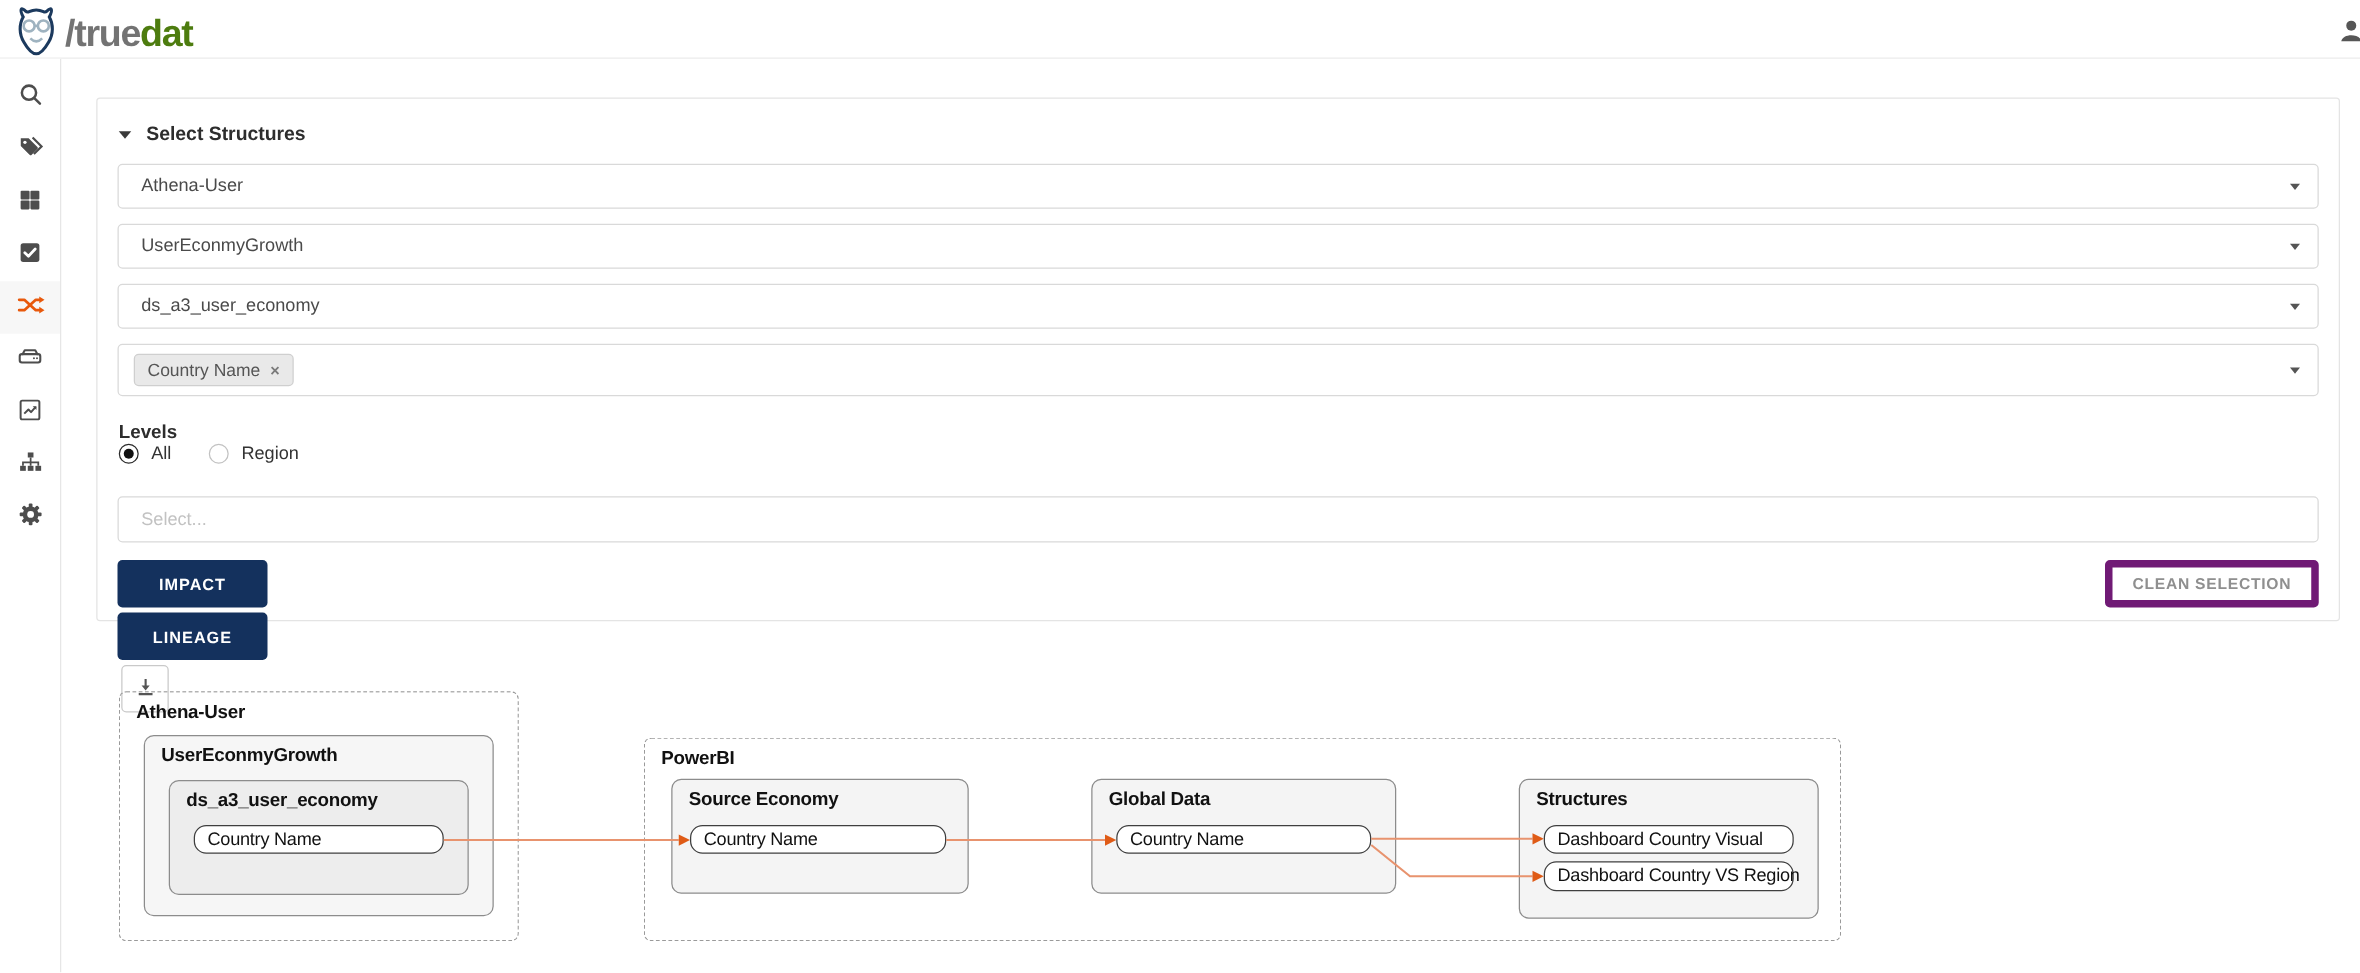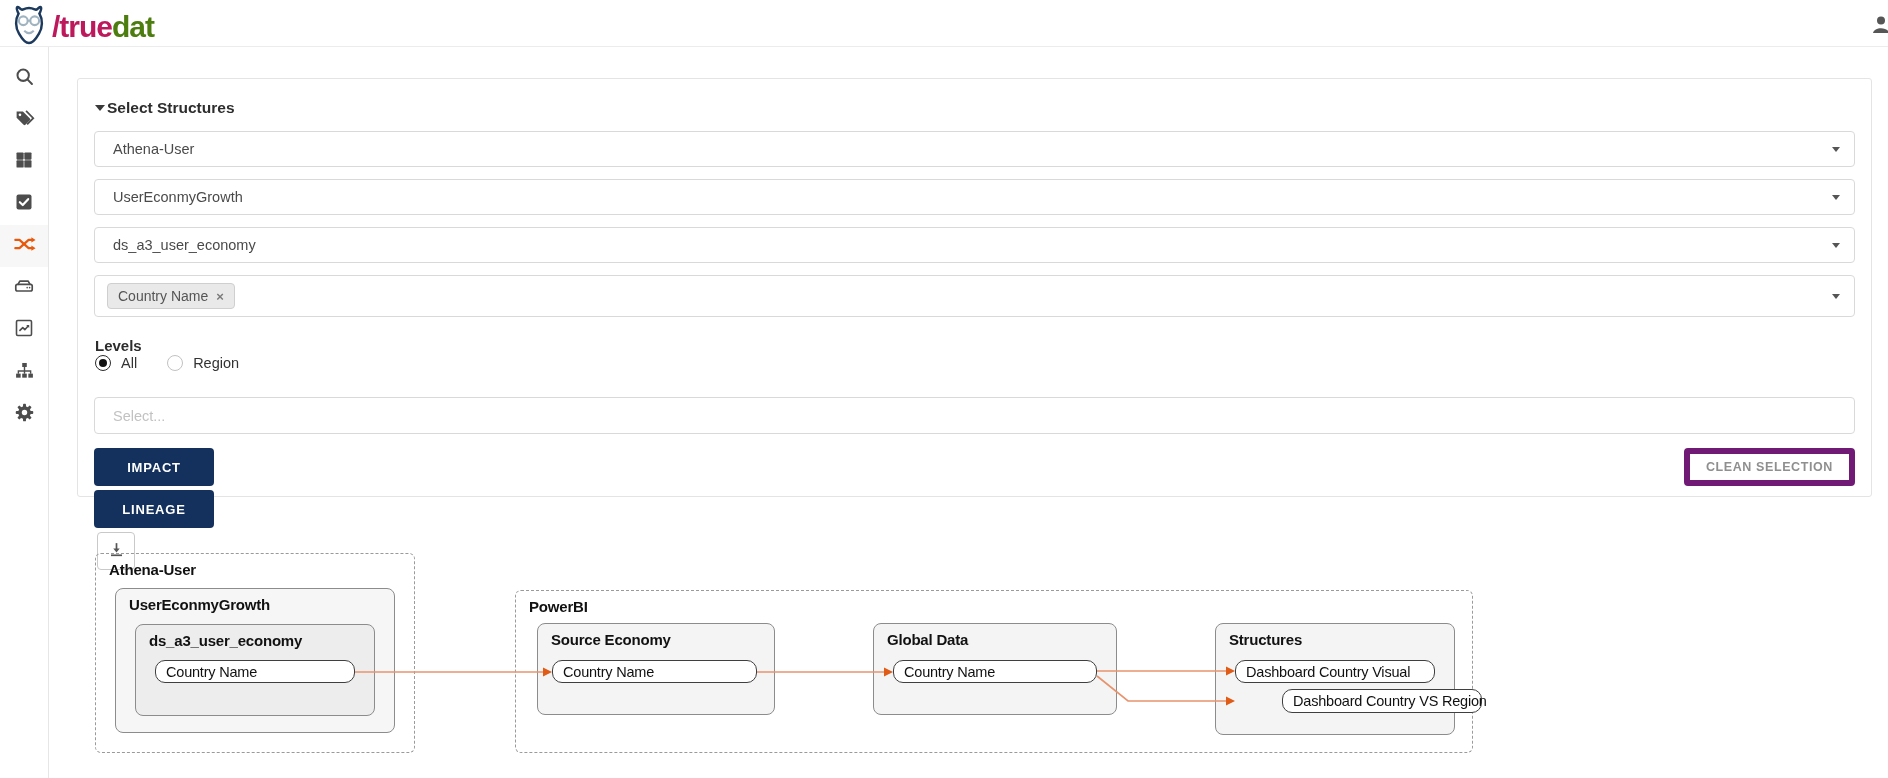--- a/index.html
+++ b/index.html
@@ -11,40 +11,40 @@
     overflow:hidden;
     color:#333;
   }
   
   .header {
     position:absolute; left:0; top:0; width:1888px; height:47px;
     background:#fff; border-bottom:1px solid #ececec;
   }
   .logo { position:absolute; left:10px; top:4px; display:flex; align-items:center; }
   .logo-text { font-weight:bold; font-size:30px; letter-spacing:-1px; margin-left:4px; }
-  .logo-true { color:#be185d; }
+  .logo-true { color:#737373; }
   .logo-dat  { color:#4d7c0f; }
   .user-badge { position:absolute; right:-3px; top:14px; width:20px; height:22px; }
   
   .sidebar {
     position:absolute; left:0; top:47px; width:49px; height:731px;
     background:#fff; border-right:1px solid #e6e6e6;
     display:flex; flex-direction:column; padding-top:10px;
   }
   .side-item {
     width:48px; height:42px; display:flex; align-items:center; justify-content:center;
     cursor:pointer;
   }
   .side-item.active { background:#f7f7f7; }
   
   .card {
     position:absolute; left:77px; top:78px; width:1795px; height:419px;
     background:#fff; border:1px solid #e4e4e4; border-radius:3px;
   }
-  .card-title { position:absolute; left:17px; top:20px; display:flex; align-items:center; gap:2px; cursor:pointer; }
+  .card-title { position:absolute; left:17px; top:20px; display:flex; align-items:center; gap:12px; cursor:pointer; }
   .caret-down {
     width:0; height:0; border-left:5px solid transparent; border-right:5px solid transparent;
     border-top:6px solid #3a3a3a;
   }
   .card-title-text { font-size:15.5px; font-weight:bold; color:#2d2d2d; }
   .dd {
     position:absolute; left:16px; right:16px; height:36px;
     border:1px solid #d9d9d9; border-radius:4px; background:#fff;
     display:flex; align-items:center; padding:0 34px 0 18px; cursor:pointer;
   }
@@ -318,21 +318,21 @@
   </div>
   <div class="g-node" style="left:893px; top:660px; width:204px; height:23px;">
     <span>Country Name</span>
   </div>
   <div class="g-box" style="left:1215px; top:623px; width:240px; height:112px; background:#f4f4f4;">
     <span class="g-label">Structures</span>
   </div>
   <div class="g-node" style="left:1235px; top:660px; width:200px; height:23px;">
     <span>Dashboard Country Visual</span>
   </div>
-  <div class="g-node" style="left:1282px; top:689px; width:200px; height:24px;">
+  <div class="g-node" style="left:1235px; top:689px; width:200px; height:24px;">
     <span>Dashboard Country VS Region</span>
   </div>
 
   <svg class="edges">
     <g stroke="#E8936E" stroke-width="1.7" fill="none">
       <line x1="355" y1="175" x2="543" y2="175"></line>
       <line x1="757" y1="175" x2="884" y2="175"></line>
       <line x1="1097" y1="174" x2="1226" y2="174"></line>
       <polyline points="1097,179 1128,204 1226,204"></polyline>
     </g>

